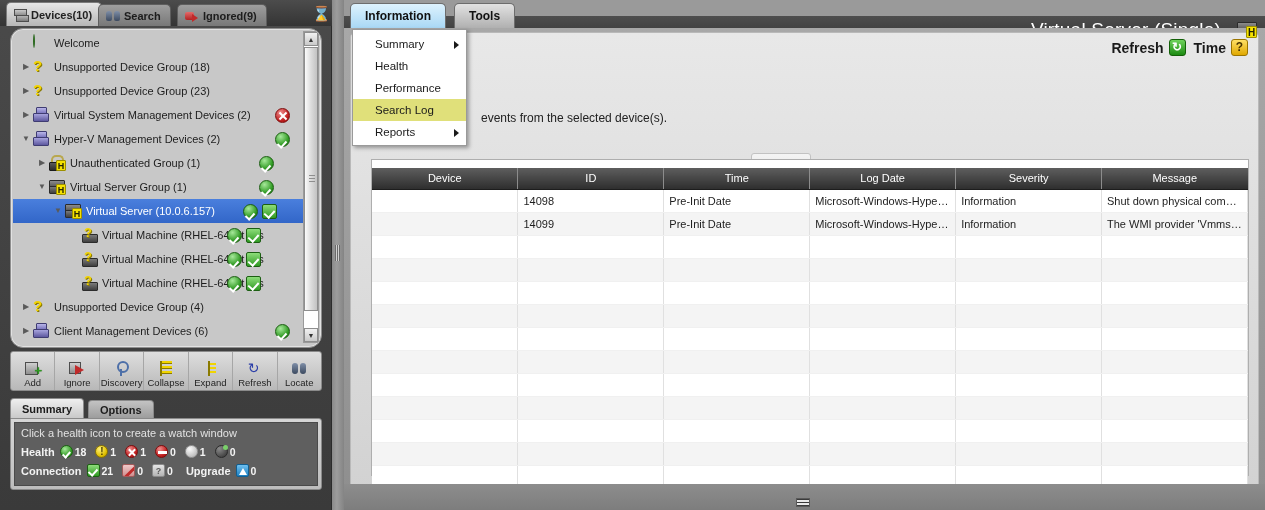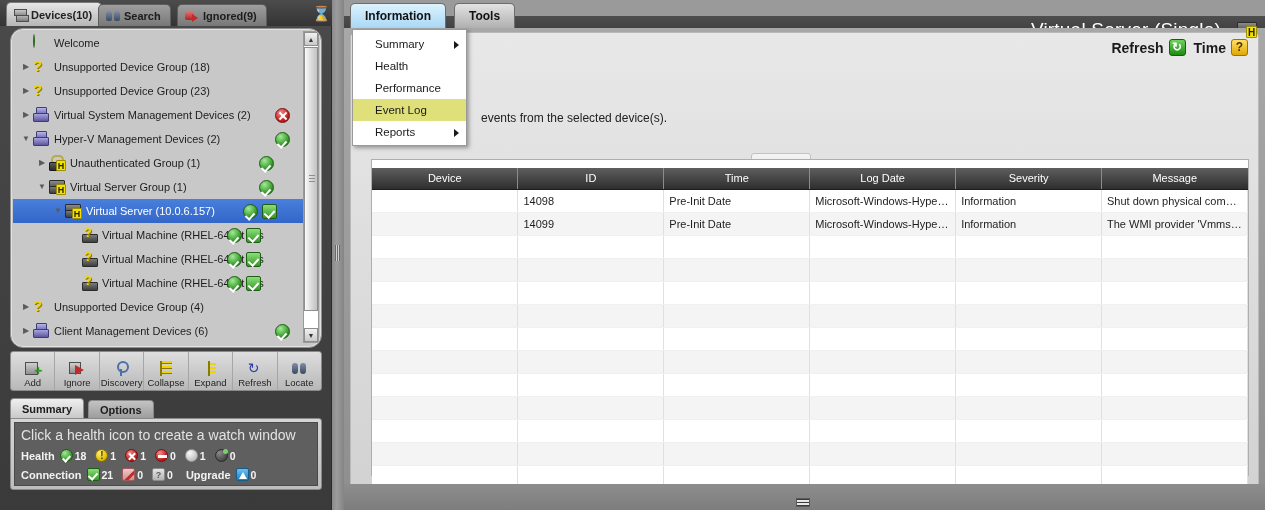--- a/index.html
+++ b/index.html
@@ -188,21 +188,21 @@
     position:absolute; left:10px; top:418px; width:312px; height:72px;
     background:linear-gradient(#d6d6d6,#bdbdbd);
     border:1px solid #8a8a8a; border-radius:0 3px 3px 3px;
     padding:3px;
   }
   #sum-inner{
     width:100%;height:100%;
     background:#5f5f5f; border:1px solid #4a4a4a;
     color:#e8e8e8; padding:4px 6px;
   }
-  #sum-hint{font-size:14px;color:#e2e2e2;margin-bottom:3px;}
+  #sum-hint{font-size:11px;color:#e2e2e2;margin-bottom:3px;}
   .sum-row{display:flex;align-items:center;height:19px;font-size:11px;font-weight:bold;color:#f2f2f2;}
   .sum-row .lbl{margin-right:5px;}
   .sum-item{display:flex;align-items:center;gap:2px;margin-right:9px;}
   .sum-item .num{font-weight:bold;color:#f4f4f4;font-size:10.5px;}
   .h-ok{width:13px;height:13px;border-radius:50%;background:radial-gradient(circle at 35% 28%,#a6e89a,#2f9a22 65%,#1d6c14);border:1px solid #1c5f12;position:relative;}
   .h-ok:after{content:"";position:absolute;left:3px;top:4px;width:3px;height:6px;border:solid #fff;border-width:0 2px 2px 0;transform:rotate(42deg);}
   .h-warn{width:13px;height:13px;border-radius:50%;background:radial-gradient(circle at 35% 28%,#fff07a,#e0c000 65%,#9a8300);border:1px solid #8a7400;color:#4a3f00;font:bold 10px "Liberation Sans",sans-serif;line-height:12px;text-align:center;}
   .h-crit{width:13px;height:13px;border-radius:50%;background:radial-gradient(circle at 35% 28%,#ef8d8d,#bf1d1d 65%,#8b1010);border:1px solid #7e0d0d;position:relative;}
   .h-crit:before,.h-crit:after{content:"";position:absolute;left:5px;top:2px;width:2px;height:9px;background:#fff;}
   .h-crit:before{transform:rotate(45deg);}
@@ -778,19 +778,19 @@
     <span>Summary</span>
     <span class="sub"></span>
   </div>
   <div class="mitem">
     <span>Health</span>
   </div>
   <div class="mitem">
     <span>Performance</span>
   </div>
   <div class="mitem hl">
-    <span>Event Log</span>
+    <span>Search Log</span>
   </div>
   <div class="mitem">
     <span>Reports</span>
     <span class="sub"></span>
   </div>
 </div>
 
 </body></html>

